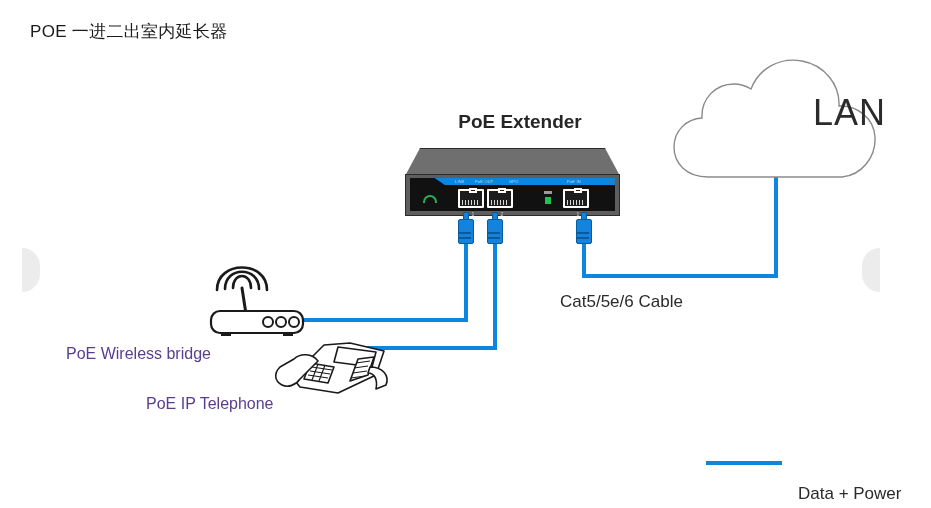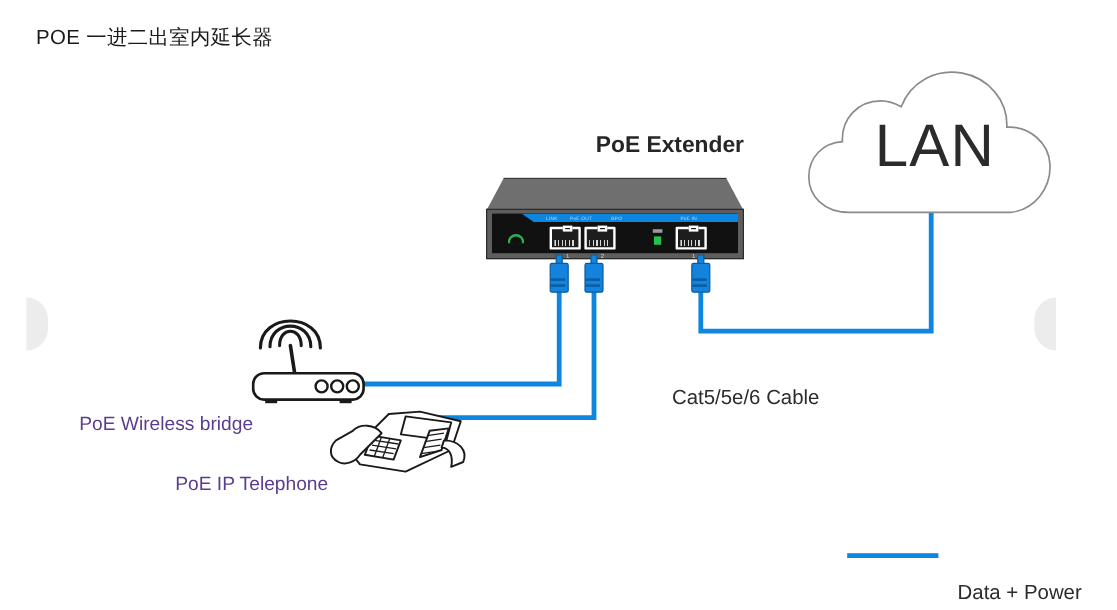--- a/index.html
+++ b/index.html
@@ -37,21 +37,21 @@
     background: #ececec;
   }
   #edge-nav-left  { left: 22px;  border-radius: 0 22px 22px 0; }
   #edge-nav-right { right: 22px; border-radius: 22px 0 0 22px; }
 
   
   #device-label {
     left: 420px;
     top: 111px;
     width: 200px;
-    text-align: right;
+    text-align: center;
     font-size: 19px;
     font-weight: bold;
     color: #262626;
     white-space: nowrap;
   }
 
   
   #poe-extender { left: 405px; top: 148px; width: 215px; height: 70px; }
   #device-top {
     left: 0; top: 0; width: 215px; height: 28px;
@@ -161,22 +161,22 @@
   #rj45-out-2 { left: 487px; top: 212px; }
   #rj45-in-1  { left: 576px; top: 212px; }
 
   
   #cable-layer { left: 0; top: 0; width: 931px; height: 508px; }
 
   
   #lan-cloud { left: 672px; top: 55px; width: 214px; height: 125px; }
   #lan-cloud-text {
     left: 672px; top: 92px; width: 214px;
-    text-align: center;
-    font-size: 50px;
+    text-align: right;
+    font-size: 36px;
     color: #2b2b2b;
     letter-spacing: 1px;
   }
 
   
   #wireless-bridge { left: 205px; top: 258px; width: 110px; height: 80px; }
 
   
   #ip-telephone { left: 272px; top: 337px; width: 125px; height: 62px; }
 
@@ -187,21 +187,20 @@
     white-space: nowrap;
   }
   #label-wireless-bridge { left: 66px; top: 345px; }
   #label-ip-telephone    { left: 146px; top: 395px; }
 
   #label-cable {
     left: 560px; top: 292px;
     font-size: 17px;
     color: #2b2b2b;
     white-space: nowrap;
-    margin-top: 30px;
   }
 
   
   #legend { left: 706px; top: 452px; width: 200px; height: 22px; }
   #legend-swatch {
     left: 0; top: 9px; width: 76px; height: 4px;
     background: #0d86e0;
   }
   #legend-label {
     left: 92px; top: 0;

